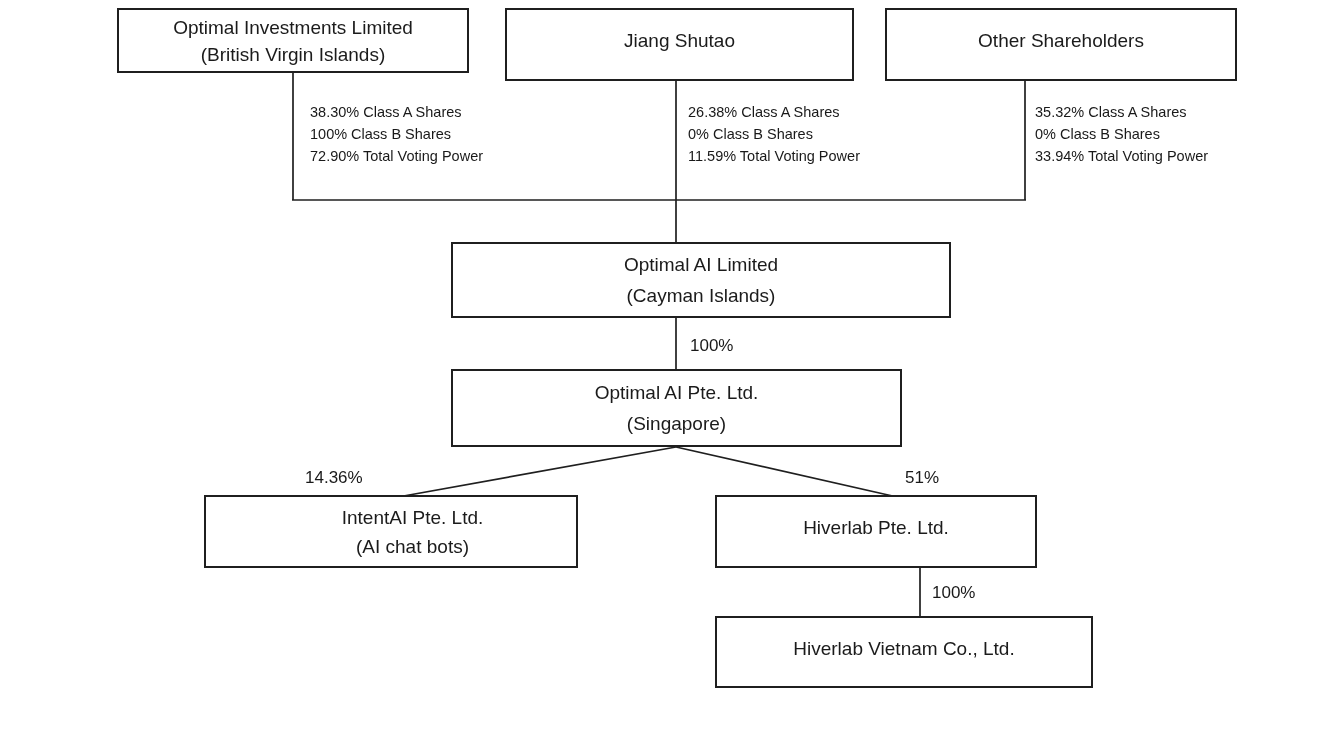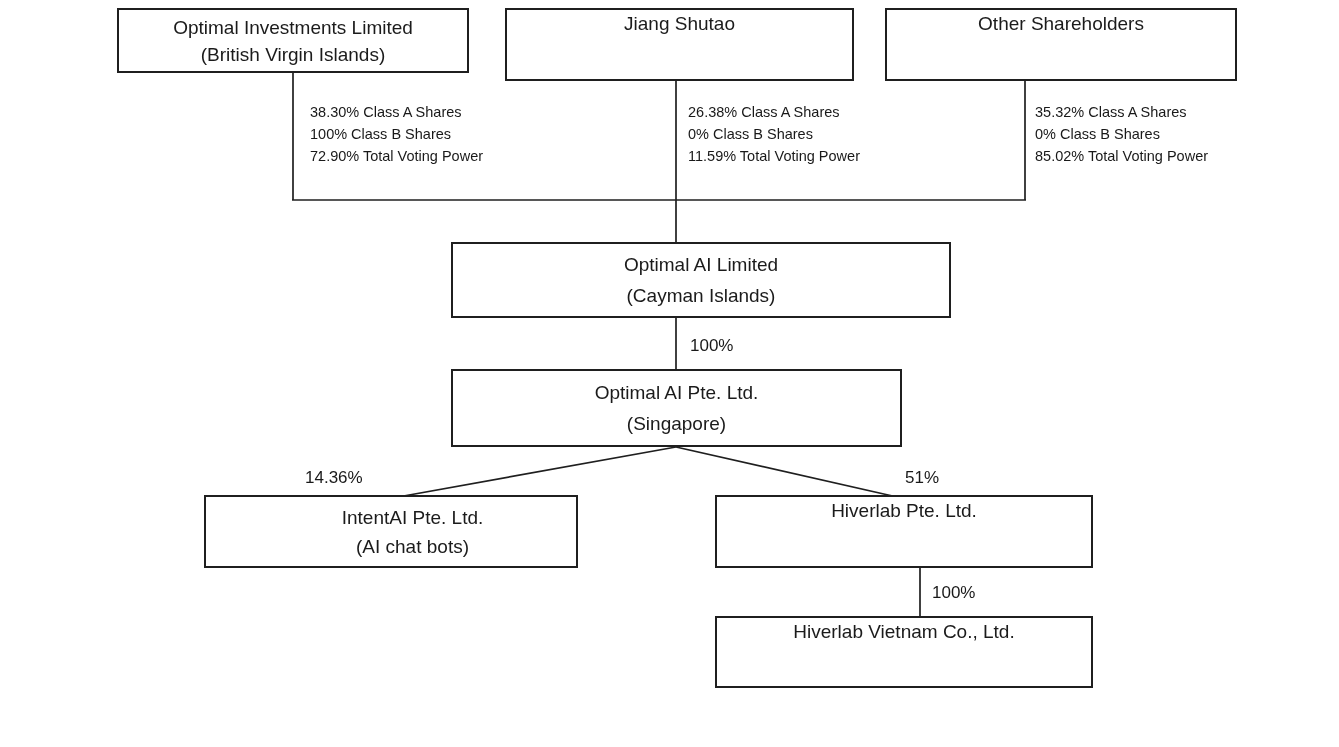--- a/index.html
+++ b/index.html
@@ -25,21 +25,21 @@
     display: flex;
     flex-direction: column;
     align-items: center;
     text-align: center;
     box-sizing: border-box;
     font-size: 19px;
     line-height: 27px;
     color: #1b1b1b;
   }
   .ebox.center { justify-content: center; }
-  .ebox.top { justify-content: flex-start; padding-top: 0; }
+  .ebox.top { justify-content: flex-start; padding-top: 17px; }
   .ebox.wide { line-height: 31px; }
   .share-block {
     position: absolute;
     font-size: 14.5px;
     line-height: 22px;
     color: #191919;
     white-space: nowrap;
   }
   .pct-label {
     position: absolute;
@@ -87,21 +87,21 @@
 
   <div class="share-block" style="left:688px; top:101px;">
     <div>26.38% Class A Shares</div>
     <div>0% Class B Shares</div>
     <div>11.59% Total Voting Power</div>
   </div>
 
   <div class="share-block" style="left:1035px; top:101px;">
     <div>35.32% Class A Shares</div>
     <div>0% Class B Shares</div>
-    <div>85.02% Total Voting Power</div>
+    <div>33.94% Total Voting Power</div>
   </div>
 
   <div class="ebox center wide" style="left:451px; top:242px; width:500px; height:76px;">
     <div>Optimal AI Limited</div>
     <div>(Cayman Islands)</div>
   </div>
 
   <div class="pct-label" style="left:690px; top:336px;">100%</div>
 
   <div class="ebox center wide" style="left:451px; top:369px; width:451px; height:78px;">
@@ -111,21 +111,21 @@
 
   <div class="pct-label" style="left:305px; top:468px;">14.36%</div>
 
   <div class="pct-label" style="left:905px; top:468px;">51%</div>
 
   <div class="ebox center" style="left:204px; top:495px; width:374px; height:73px; line-height:29px;padding-left:43px;">
     <div>IntentAI Pte. Ltd.</div>
     <div>(AI chat bots)</div>
   </div>
 
-  <div class="ebox top" style="left:715px; top:495px; width:378px; height:73px;">
+  <div class="ebox top" style="left:715px; top:495px; width:322px; height:73px;">
     <div>Hiverlab Pte. Ltd.</div>
   </div>
 
   <div class="pct-label" style="left:932px; top:583px;">100%</div>
 
   <div class="ebox top" style="left:715px; top:616px; width:378px; height:72px;">
     <div>Hiverlab Vietnam Co., Ltd.</div>
   </div>
 
 </div>

